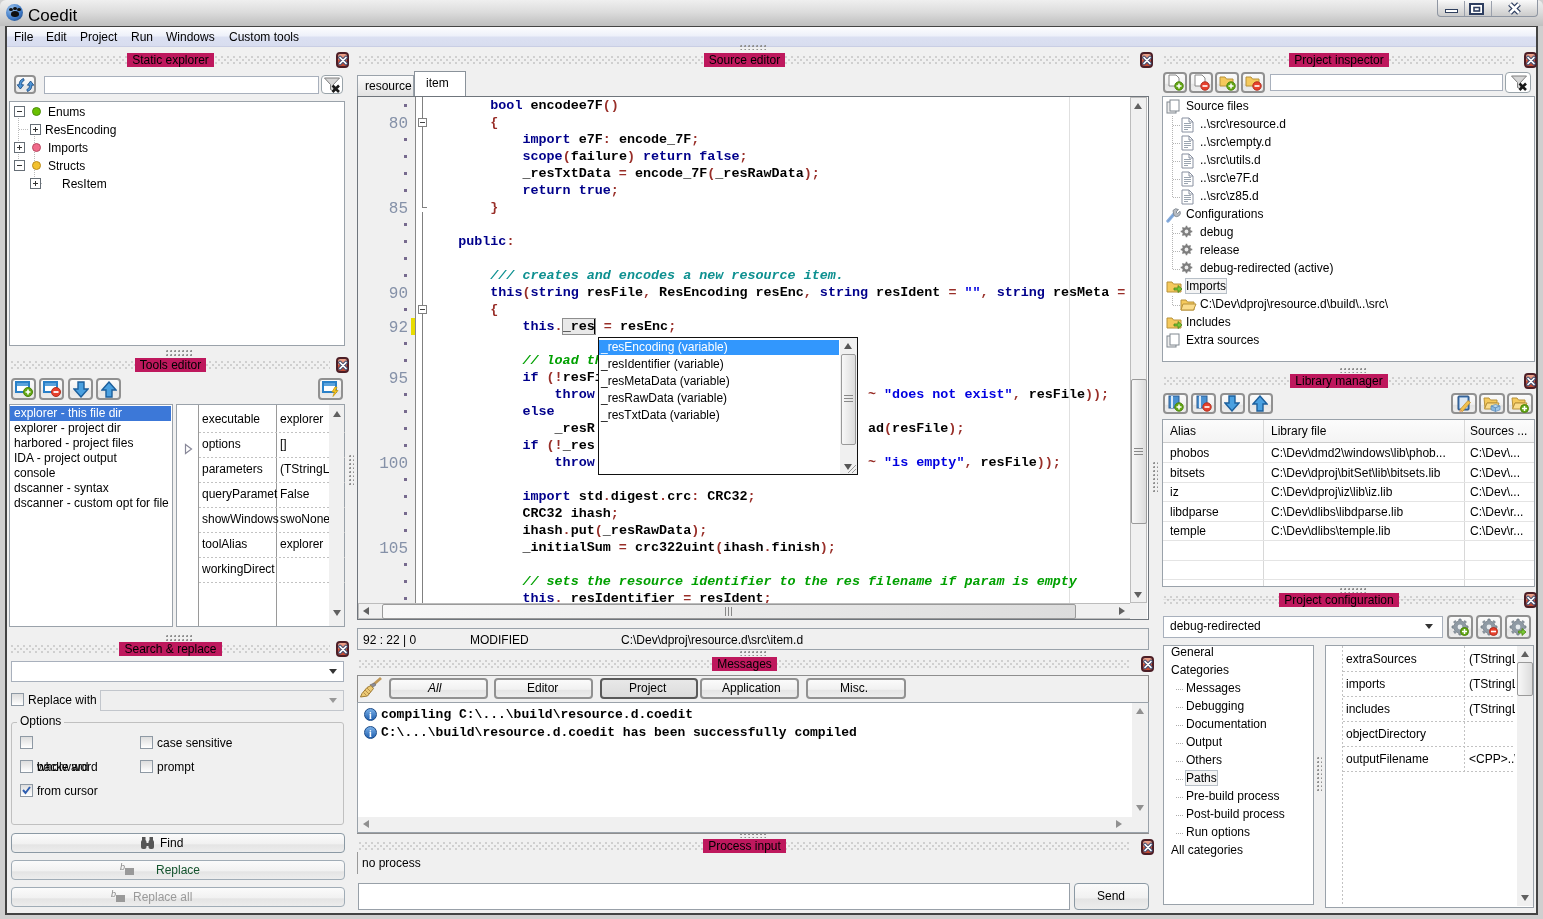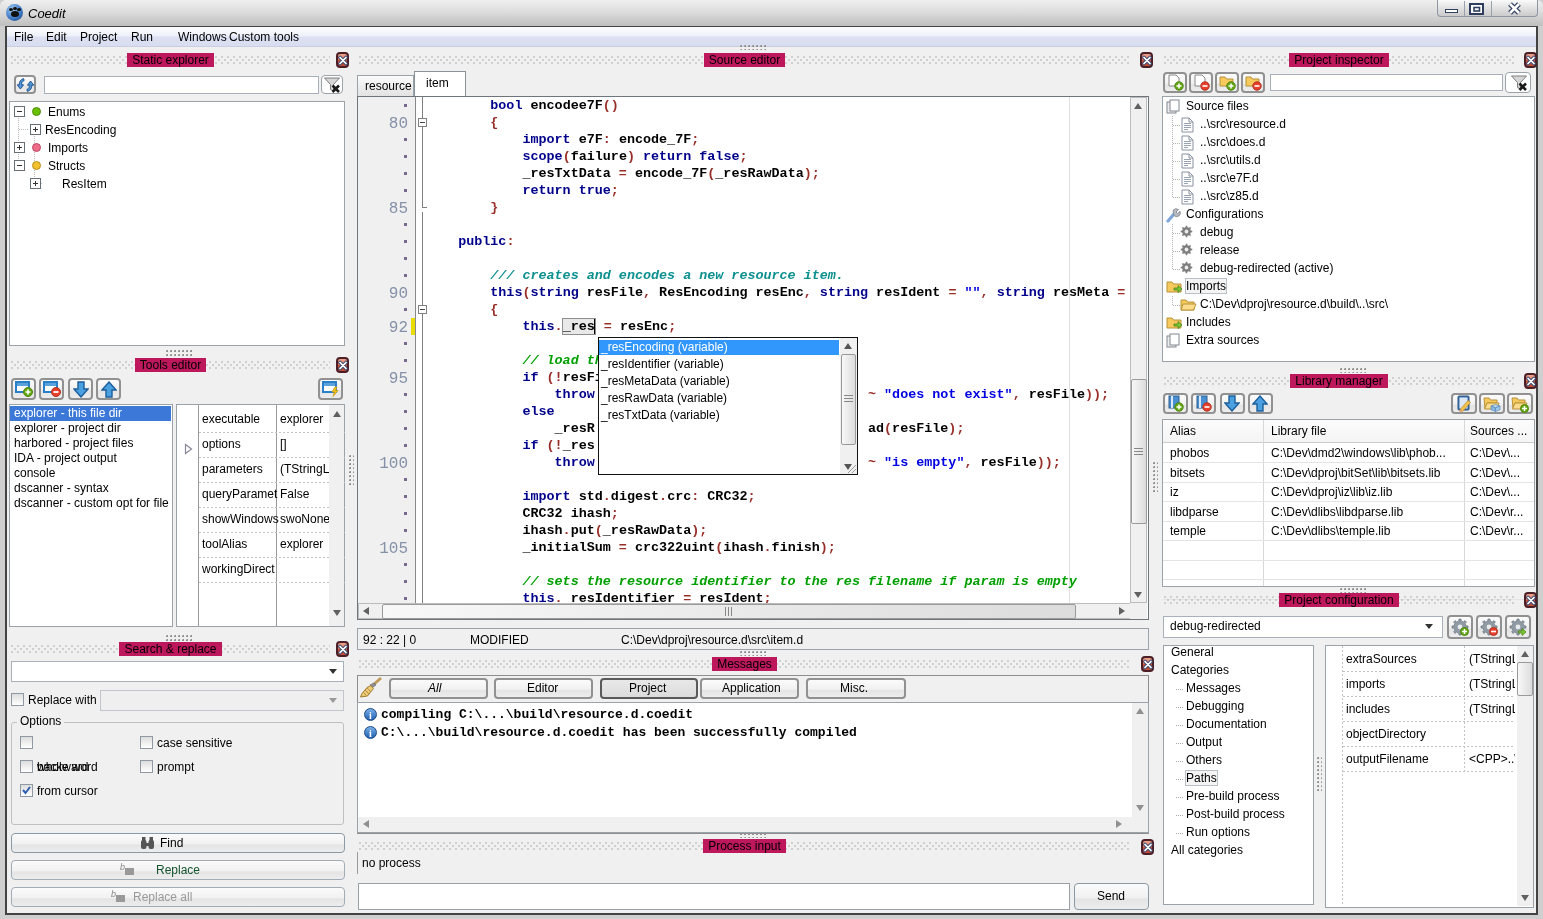--- a/index.html
+++ b/index.html
@@ -1,18 +1,18 @@
 <!DOCTYPE html>
 <html><head><meta charset="utf-8">
 <style>
 html,body{margin:0;padding:0;}
 body{width:1543px;height:919px;position:relative;overflow:hidden;background:#cfcfcf;font-family:"Liberation Sans",sans-serif;}
 .abs{position:absolute;}
 #titlebar{position:absolute;left:0;top:0;width:1543px;height:26px;background:linear-gradient(#efefef,#dddddd 45%,#cccccc 75%,#bfbfbf);border-radius:6px 6px 0 0;}
-#title{position:absolute;left:28px;top:6px;font-size:13px;color:#000;font-style:italic;}
+#title{position:absolute;left:28px;top:6px;font-size:17px;color:#000;}
 #frame{position:absolute;left:5px;top:25px;width:1533px;height:890px;background:#434343;}
 #client{position:absolute;left:7px;top:27px;width:1529px;height:886px;background:#f0f0f0;}
 #menubar{position:absolute;left:7px;top:27px;width:1529px;height:19px;background:linear-gradient(#fdfdfe,#eef1fa 45%,#dbe0f2 55%,#d8ddef);border-bottom:1px solid #c9cee4;}
 .menuitem{position:absolute;top:30px;font-size:12px;color:#000;}
 
 .hd{position:absolute;height:16px;font-size:12px;color:#000;}
 .hdots{position:absolute;top:4px;height:9px;background-image:radial-gradient(circle at 1px 1px,#a4a4a4 0.58px,transparent 0.8px),radial-gradient(circle at 1px 1px,#a4a4a4 0.58px,transparent 0.8px);background-size:6px 6px;background-position:0 0,3px 3px;}
 .hlab{position:absolute;top:1px;left:0;right:20px;text-align:center;}
 .hlab span{background:#be185d;padding:0 5px;}
 .xbtn{position:absolute;width:13px;height:16px;border:2px solid #4c1e26;border-radius:4px;background:linear-gradient(#eba48e,#dd7f64 45%,#ca513a 52%,#c04a33);box-sizing:border-box;}
@@ -68,21 +68,21 @@
 <svg class="abs" style="left:1507px;top:2px;" width="15" height="13" viewBox="0 0 15 13">
     <path d="M3 2 L12 11 M12 2 L3 11" stroke="#2e3e60" stroke-width="5.2"></path>
     <path d="M3 2 L12 11 M12 2 L3 11" stroke="#fff" stroke-width="2.6"></path>
   </svg>
 <div id="client"></div>
 <div id="menubar"></div>
 <div class="menuitem" style="left:14px;">File</div>
 <div class="menuitem" style="left:46px;">Edit</div>
 <div class="menuitem" style="left:80px;">Project</div>
 <div class="menuitem" style="left:131px;">Run</div>
-<div class="menuitem" style="left:166px;margin-left:12px;">Windows</div>
+<div class="menuitem" style="left:166px;">Windows</div>
 <div class="menuitem" style="left:229px;">Custom tools</div>
 
 <div class="hd" style="left:9px;top:52px;width:343px;">
   <div class="hdots" style="left:2px;right:22px;"></div>
   <div class="hlab"><span>Static explorer</span></div>
 </div>
 <div class="xbtn" style="left:336px;top:52px;">
     <svg width="10" height="11" viewBox="0 0 10 11">
       <path d="M2 2.5 L8 8.5 M8 2.5 L2 8.5" stroke="#3e4c70" stroke-width="3.6" stroke-linecap="round"></path>
       <path d="M2 2.5 L8 8.5 M8 2.5 L2 8.5" stroke="#fff" stroke-width="1.7" stroke-linecap="round"></path>
@@ -479,21 +479,21 @@
     <path d="M9 1 L9 5 L13 5" fill="none" stroke="#8890a0"></path>
     <path d="M4 6.5 H11 M4 8.5 H11 M4 10.5 H11 M4 12.5 H8" stroke="#9aa4b0" stroke-width="1" shape-rendering="crispEdges"></path>
   </svg>
 <div class="ti" style="left:1200px;top:117px;">..\src\resource.d</div>
 <div class="abs" style="left:1173px;top:143px;width:7px;height:1px;background-image:linear-gradient(90deg,#b4b4b4 50%,transparent 50%);background-size:2px 1px;"></div>
 <svg class="abs" style="left:1180px;top:135px;" width="15" height="16" viewBox="0 0 15 16">
     <path d="M2 1 L9 1 L13 5 L13 15 L2 15 Z" fill="#fff" stroke="#8890a0"></path>
     <path d="M9 1 L9 5 L13 5" fill="none" stroke="#8890a0"></path>
     <path d="M4 6.5 H11 M4 8.5 H11 M4 10.5 H11 M4 12.5 H8" stroke="#9aa4b0" stroke-width="1" shape-rendering="crispEdges"></path>
   </svg>
-<div class="ti" style="left:1200px;top:135px;">..\src\does.d</div>
+<div class="ti" style="left:1200px;top:135px;">..\src\empty.d</div>
 <div class="abs" style="left:1173px;top:161px;width:7px;height:1px;background-image:linear-gradient(90deg,#b4b4b4 50%,transparent 50%);background-size:2px 1px;"></div>
 <svg class="abs" style="left:1180px;top:153px;" width="15" height="16" viewBox="0 0 15 16">
     <path d="M2 1 L9 1 L13 5 L13 15 L2 15 Z" fill="#fff" stroke="#8890a0"></path>
     <path d="M9 1 L9 5 L13 5" fill="none" stroke="#8890a0"></path>
     <path d="M4 6.5 H11 M4 8.5 H11 M4 10.5 H11 M4 12.5 H8" stroke="#9aa4b0" stroke-width="1" shape-rendering="crispEdges"></path>
   </svg>
 <div class="ti" style="left:1200px;top:153px;">..\src\utils.d</div>
 <div class="abs" style="left:1173px;top:179px;width:7px;height:1px;background-image:linear-gradient(90deg,#b4b4b4 50%,transparent 50%);background-size:2px 1px;"></div>
 <svg class="abs" style="left:1180px;top:171px;" width="15" height="16" viewBox="0 0 15 16">
     <path d="M2 1 L9 1 L13 5 L13 15 L2 15 Z" fill="#fff" stroke="#8890a0"></path>

